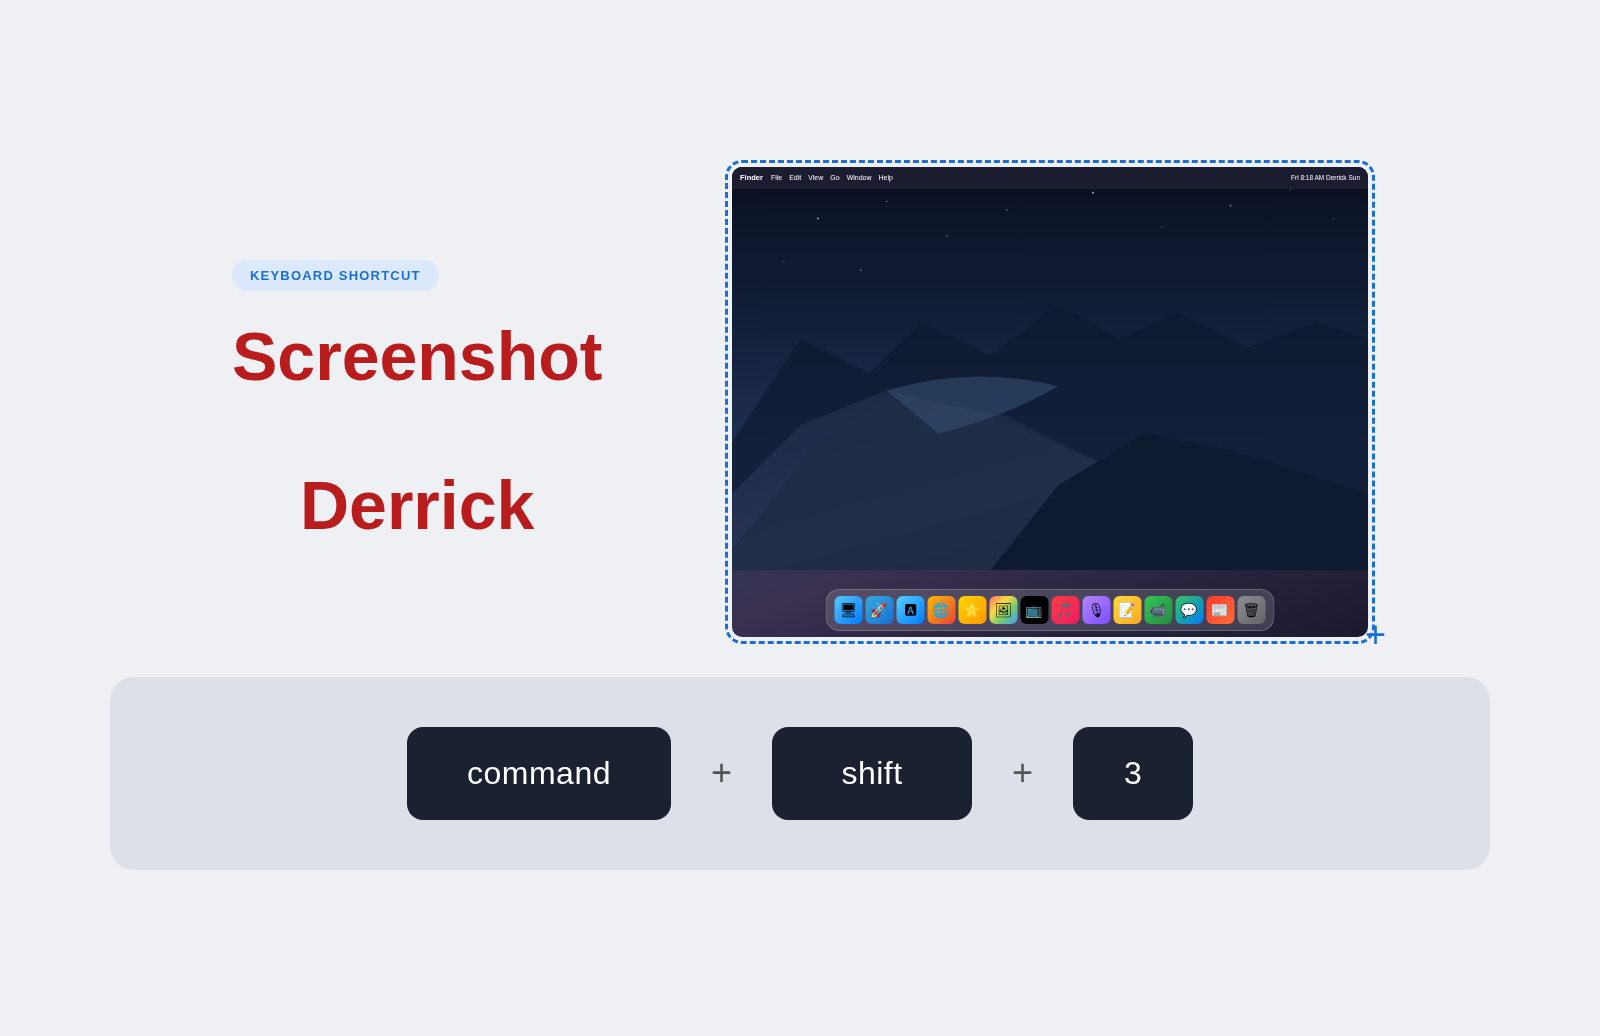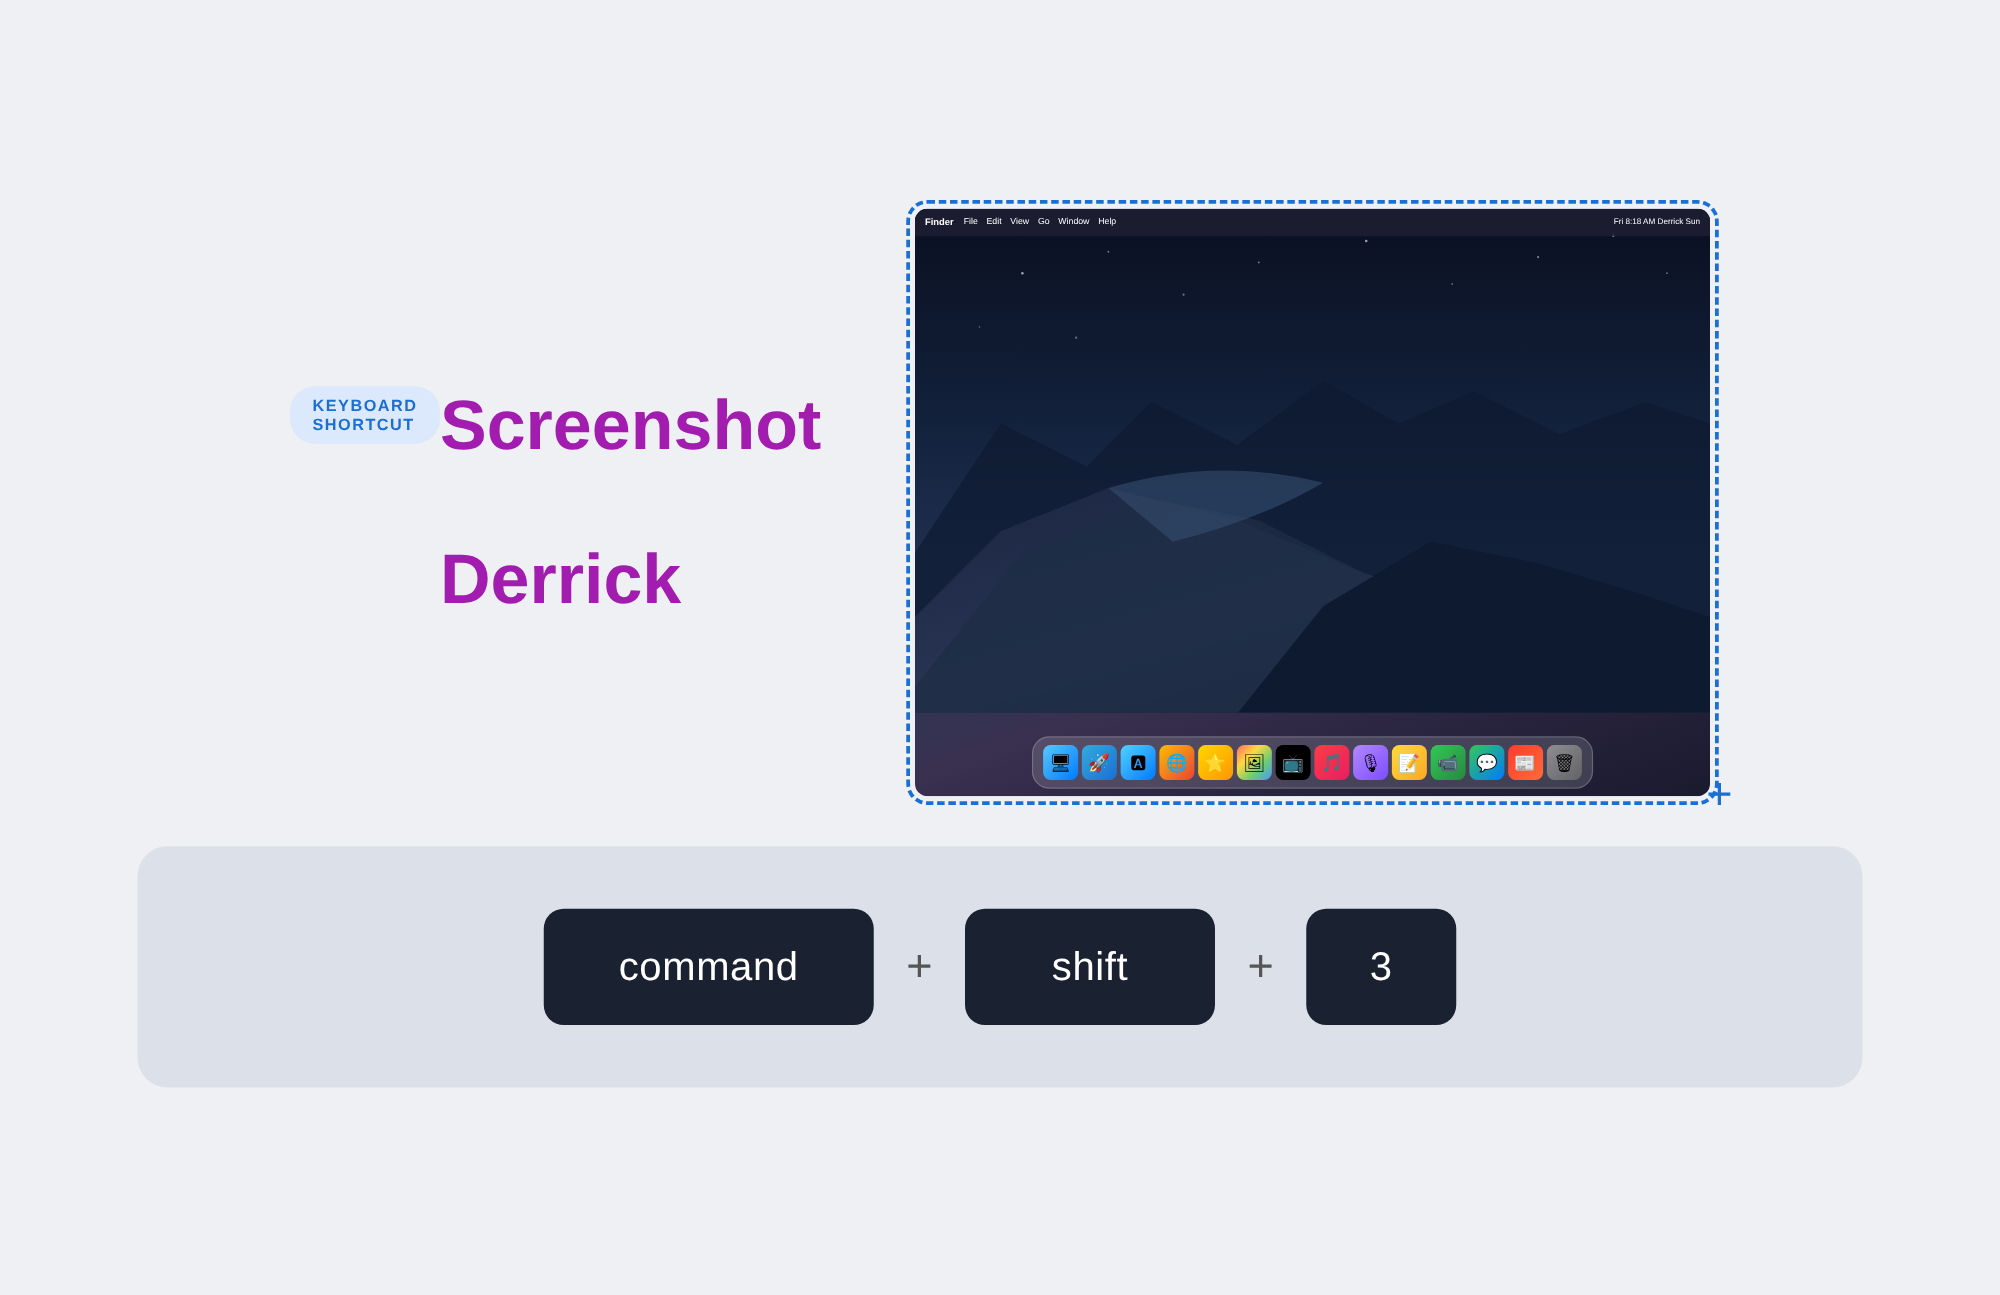--- a/index.html
+++ b/index.html
@@ -22,43 +22,44 @@
       align-items: center;
       justify-content: center;
       width: 100%;
       padding: 0 80px;
       gap: 80px;
       margin-bottom: 40px;
     }
 
     .left-panel {
       display: flex;
-      flex-direction: row;
+      flex-direction: column;
       align-items: flex-start;
       flex-shrink: 0;
       width: 420px;
     }
 
     .badge {
       background: #dce8fb;
       color: #1a6fd4;
       font-size: 13px;
       font-weight: 600;
       letter-spacing: 1.2px;
       text-transform: uppercase;
       padding: 8px 18px;
       border-radius: 20px;
       margin-bottom: 28px;
     }
 
     .heading {
-      font-size: 56px;
+      font-size: 68px;
       font-weight: 800;
-      color: #a21caf;
+      color: #b91c1c;
       line-height: 1.1;
+      text-align: center;
     }
 
     .right-panel {
       position: relative;
       flex-shrink: 0;
     }
 
     .screen-preview {
       width: 636px;
       height: 470px;
@@ -173,21 +174,21 @@
 
     
     .shortcut-section {
       width: 1380px;
       background: #dce0e8;
       border-radius: 24px;
       padding: 50px 0 50px 0;
       display: flex;
       align-items: center;
       justify-content: center;
-      gap: 26px;
+      gap: 40px;
     }
 
     .key-cap {
       background: #1a2130;
       color: #fff;
       font-size: 32px;
       font-weight: 400;
       padding: 28px 60px;
       border-radius: 16px;
       letter-spacing: 0.5px;

